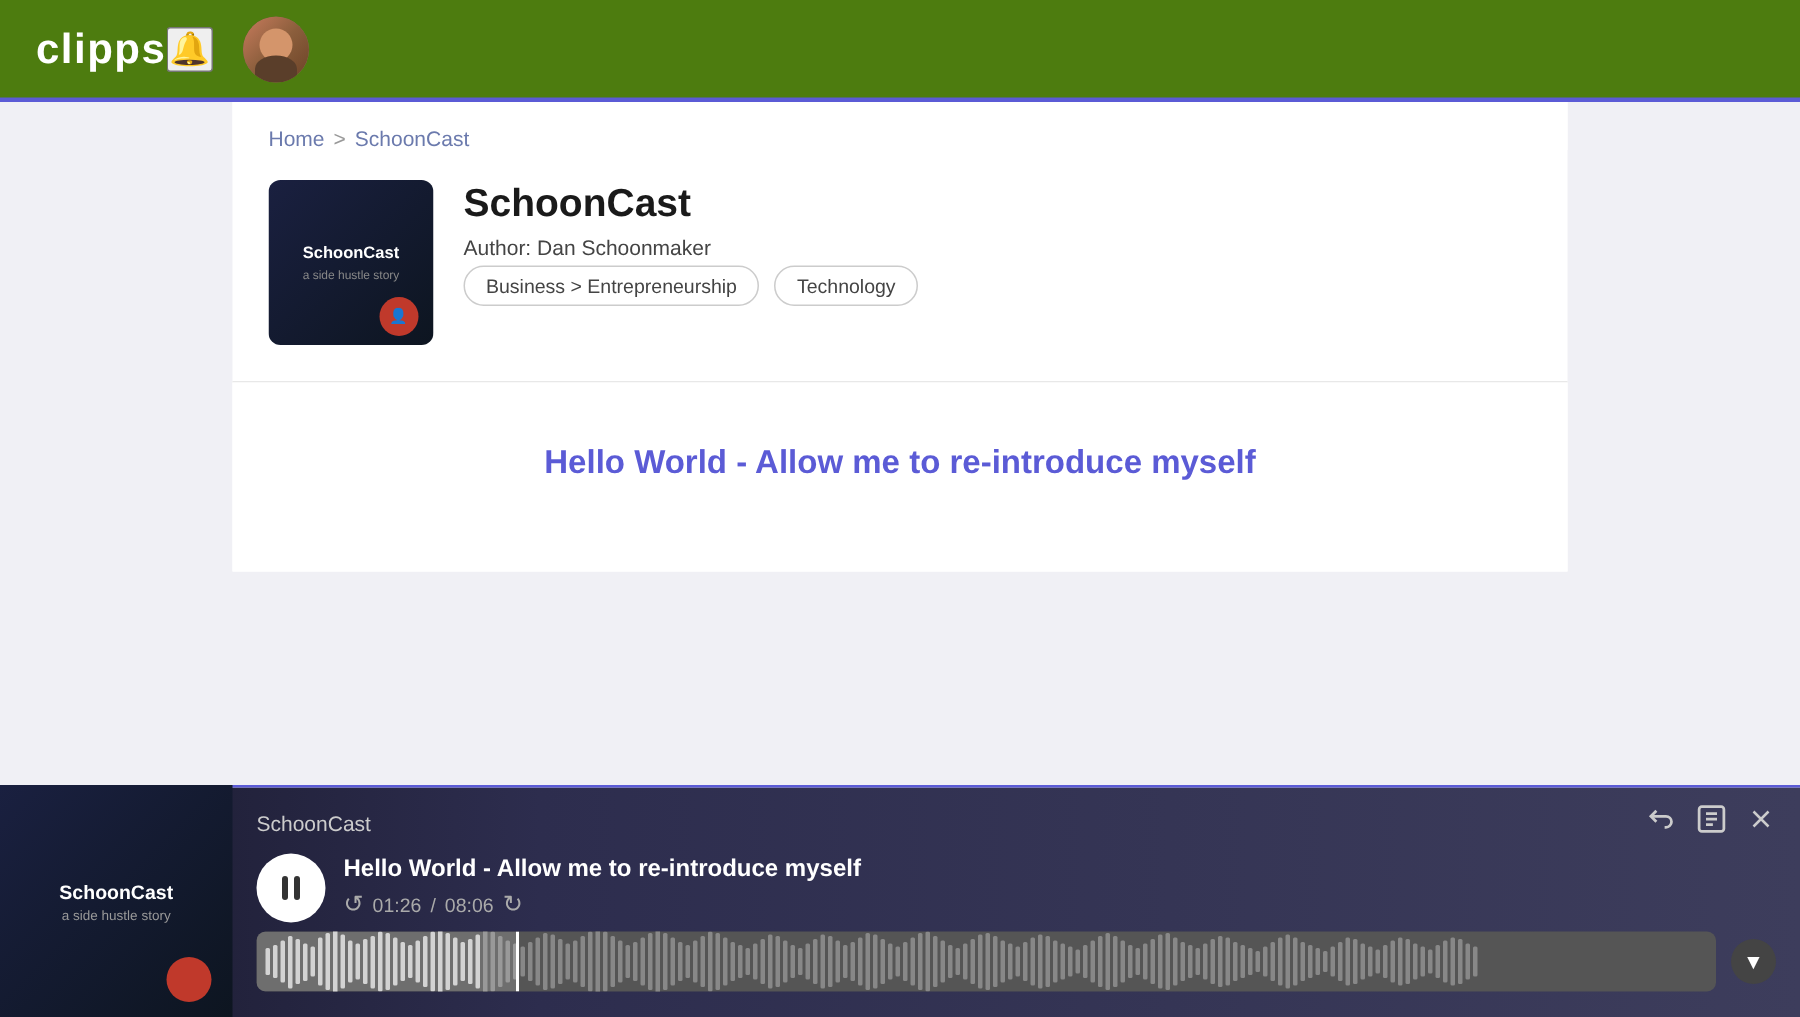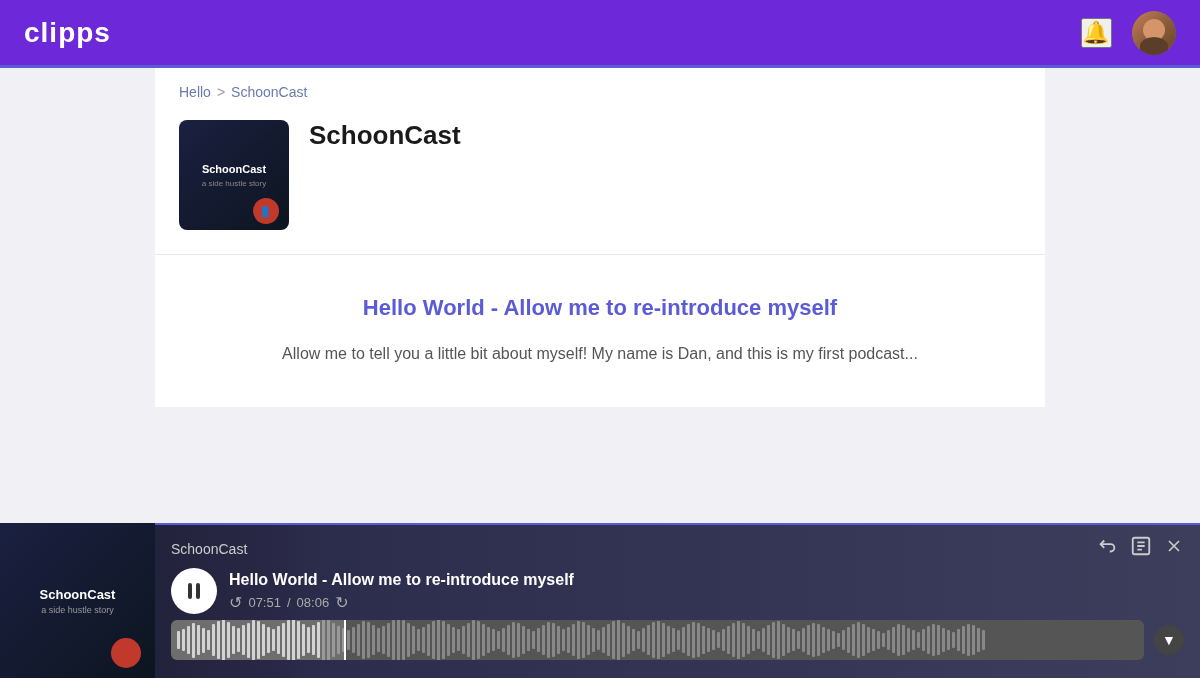--- a/index.html
+++ b/index.html
@@ -1,24 +1,24 @@
 <!DOCTYPE html>
 <html><head>
   <meta charset="utf-8">
   <style>
     * { margin: 0; padding: 0; box-sizing: border-box; }
     body { font-family: -apple-system, BlinkMacSystemFont, 'Segoe UI', sans-serif; background: #f0f0f5; width: 1200px; height: 678px; overflow: hidden; }
 
     
     .header {
-      background: #6d28d9;
+      background: #4d7c0f;
       height: 68px;
       display: flex;
       align-items: center;
-      justify-content: space-between;
+      justify-content: flex-start;
       padding: 0 24px;
       border-bottom: 3px solid #5b5bd6;
     }
     .header-logo {
       color: white;
       font-size: 28px;
       font-weight: 700;
       letter-spacing: 1px;
     }
     .header-right {
@@ -416,46 +416,50 @@
     </div>
   </div>
 </header>
 
 <main class="main">
 
   <div class="content-panel">
 
     <div class="breadcrumb-area">
       <nav class="breadcrumb">
-        <a href="#">Hello</a>
+        <a href="#">Home</a>
         <span class="breadcrumb-sep">&gt;</span>
         <span>SchoonCast</span>
       </nav>
     </div>
 
     <div class="podcast-header">
       <div class="podcast-info">
         <div class="podcast-art">
           <div class="podcast-art-inner">
             <span class="podcast-art-title">SchoonCast</span>
             <span class="podcast-art-subtitle">a side hustle story</span>
             <div class="podcast-art-figure">
               <span style="color:white;font-size:10px;">👤</span>
             </div>
           </div>
         </div>
         <div class="podcast-details">
           <h1>SchoonCast</h1>
+          <p class="podcast-meta">Author: Dan Schoonmaker</p>
+          <div class="podcast-tags">
+            <span class="tag">Business &gt; Entrepreneurship</span>
+            <span class="tag">Technology</span>
+          </div>
         </div>
       </div>
     </div>
 
     <div class="episode-section">
       <h2 class="episode-title">Hello World - Allow me to re-introduce myself</h2>
-      <p class="episode-description">Allow me to tell you a little bit about myself! My name is Dan, and this is my first podcast...</p>
     </div>
 
   </div>
 </main>
 
 <div class="player-bar">
 
   <div class="player-thumb">
     <div class="player-thumb-inner">
       <span class="player-thumb-title">SchoonCast</span>
@@ -493,21 +497,21 @@
       <button class="pause-btn">
         <div class="pause-icon">
           <div class="pause-bar"></div>
           <div class="pause-bar"></div>
         </div>
       </button>
       <div class="player-info">
         <div class="player-episode-title">Hello World - Allow me to re-introduce myself</div>
         <div class="player-time-row">
           <span class="player-time-icon">↺</span>
-          <span>07:51</span>
+          <span>01:26</span>
           <span> / </span>
           <span>08:06</span>
           <span class="player-time-icon">↻</span>
         </div>
       </div>
     </div>
 
     <div class="waveform-row">
       <div class="waveform-container">
         <div class="waveform-bars" id="waveform-bars">

